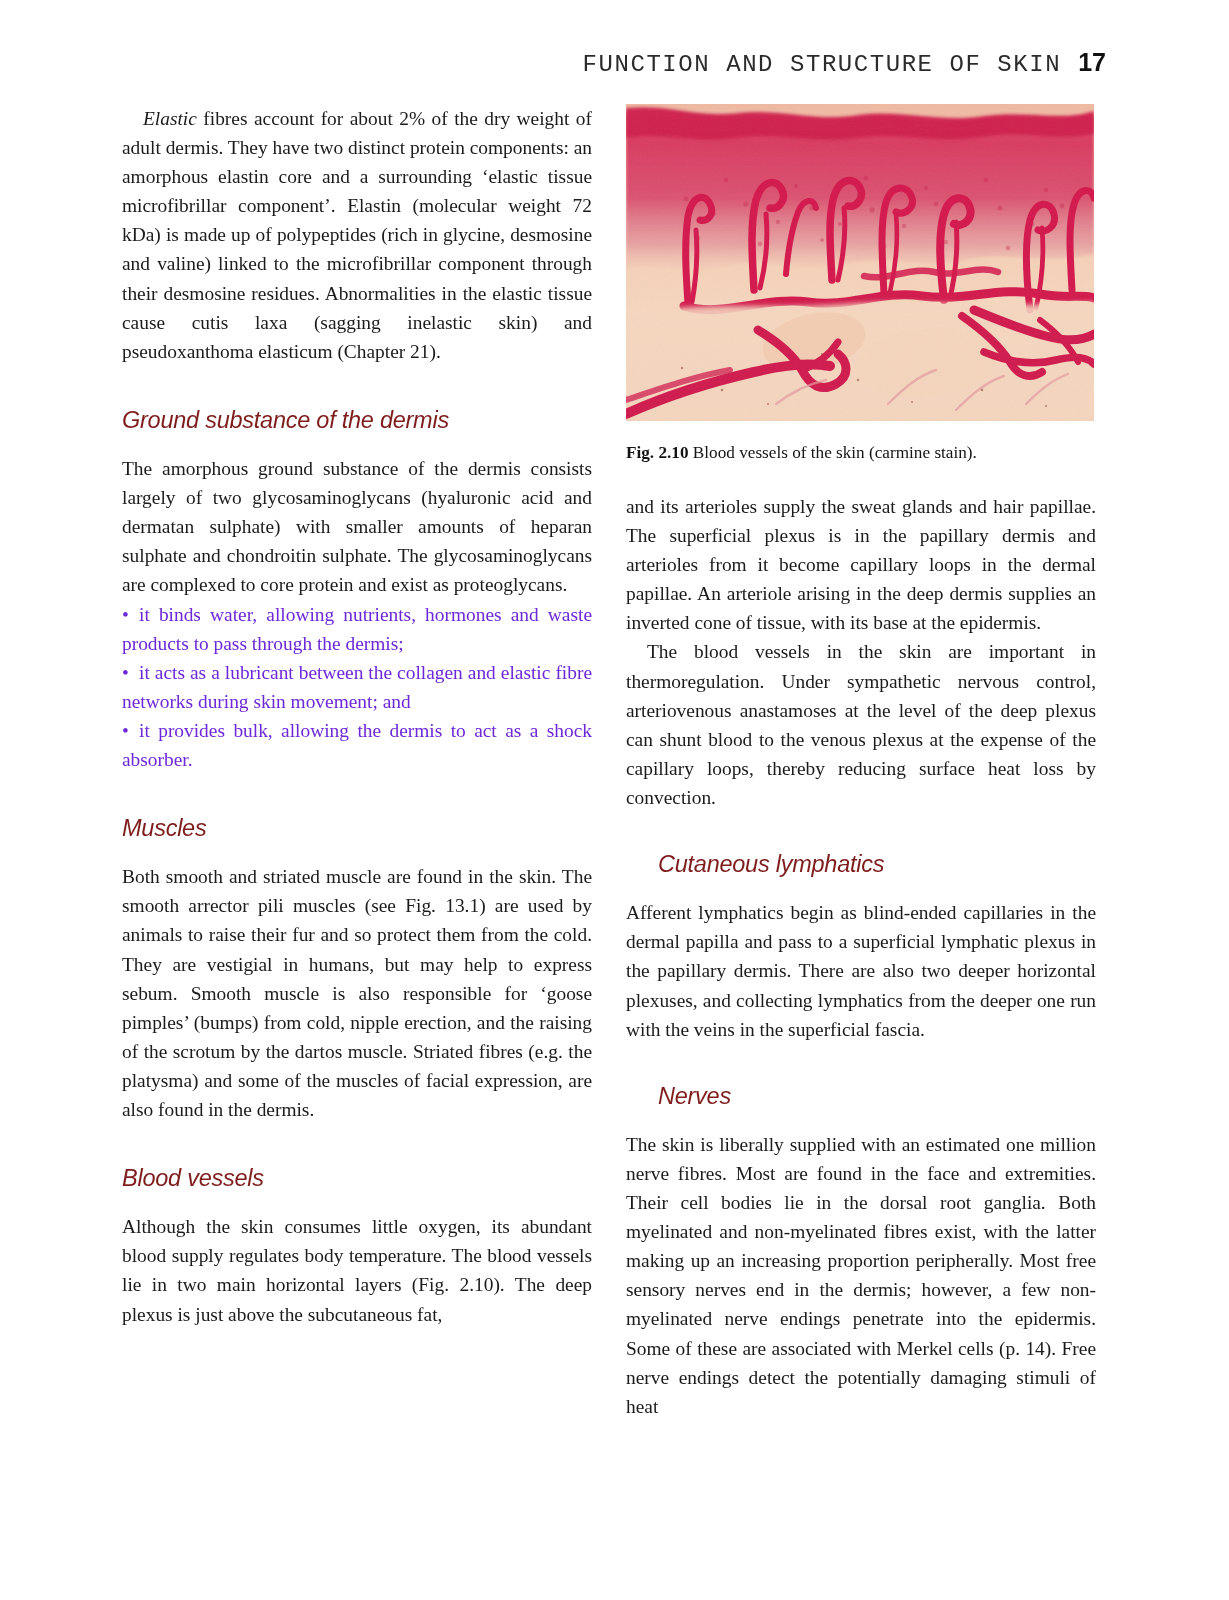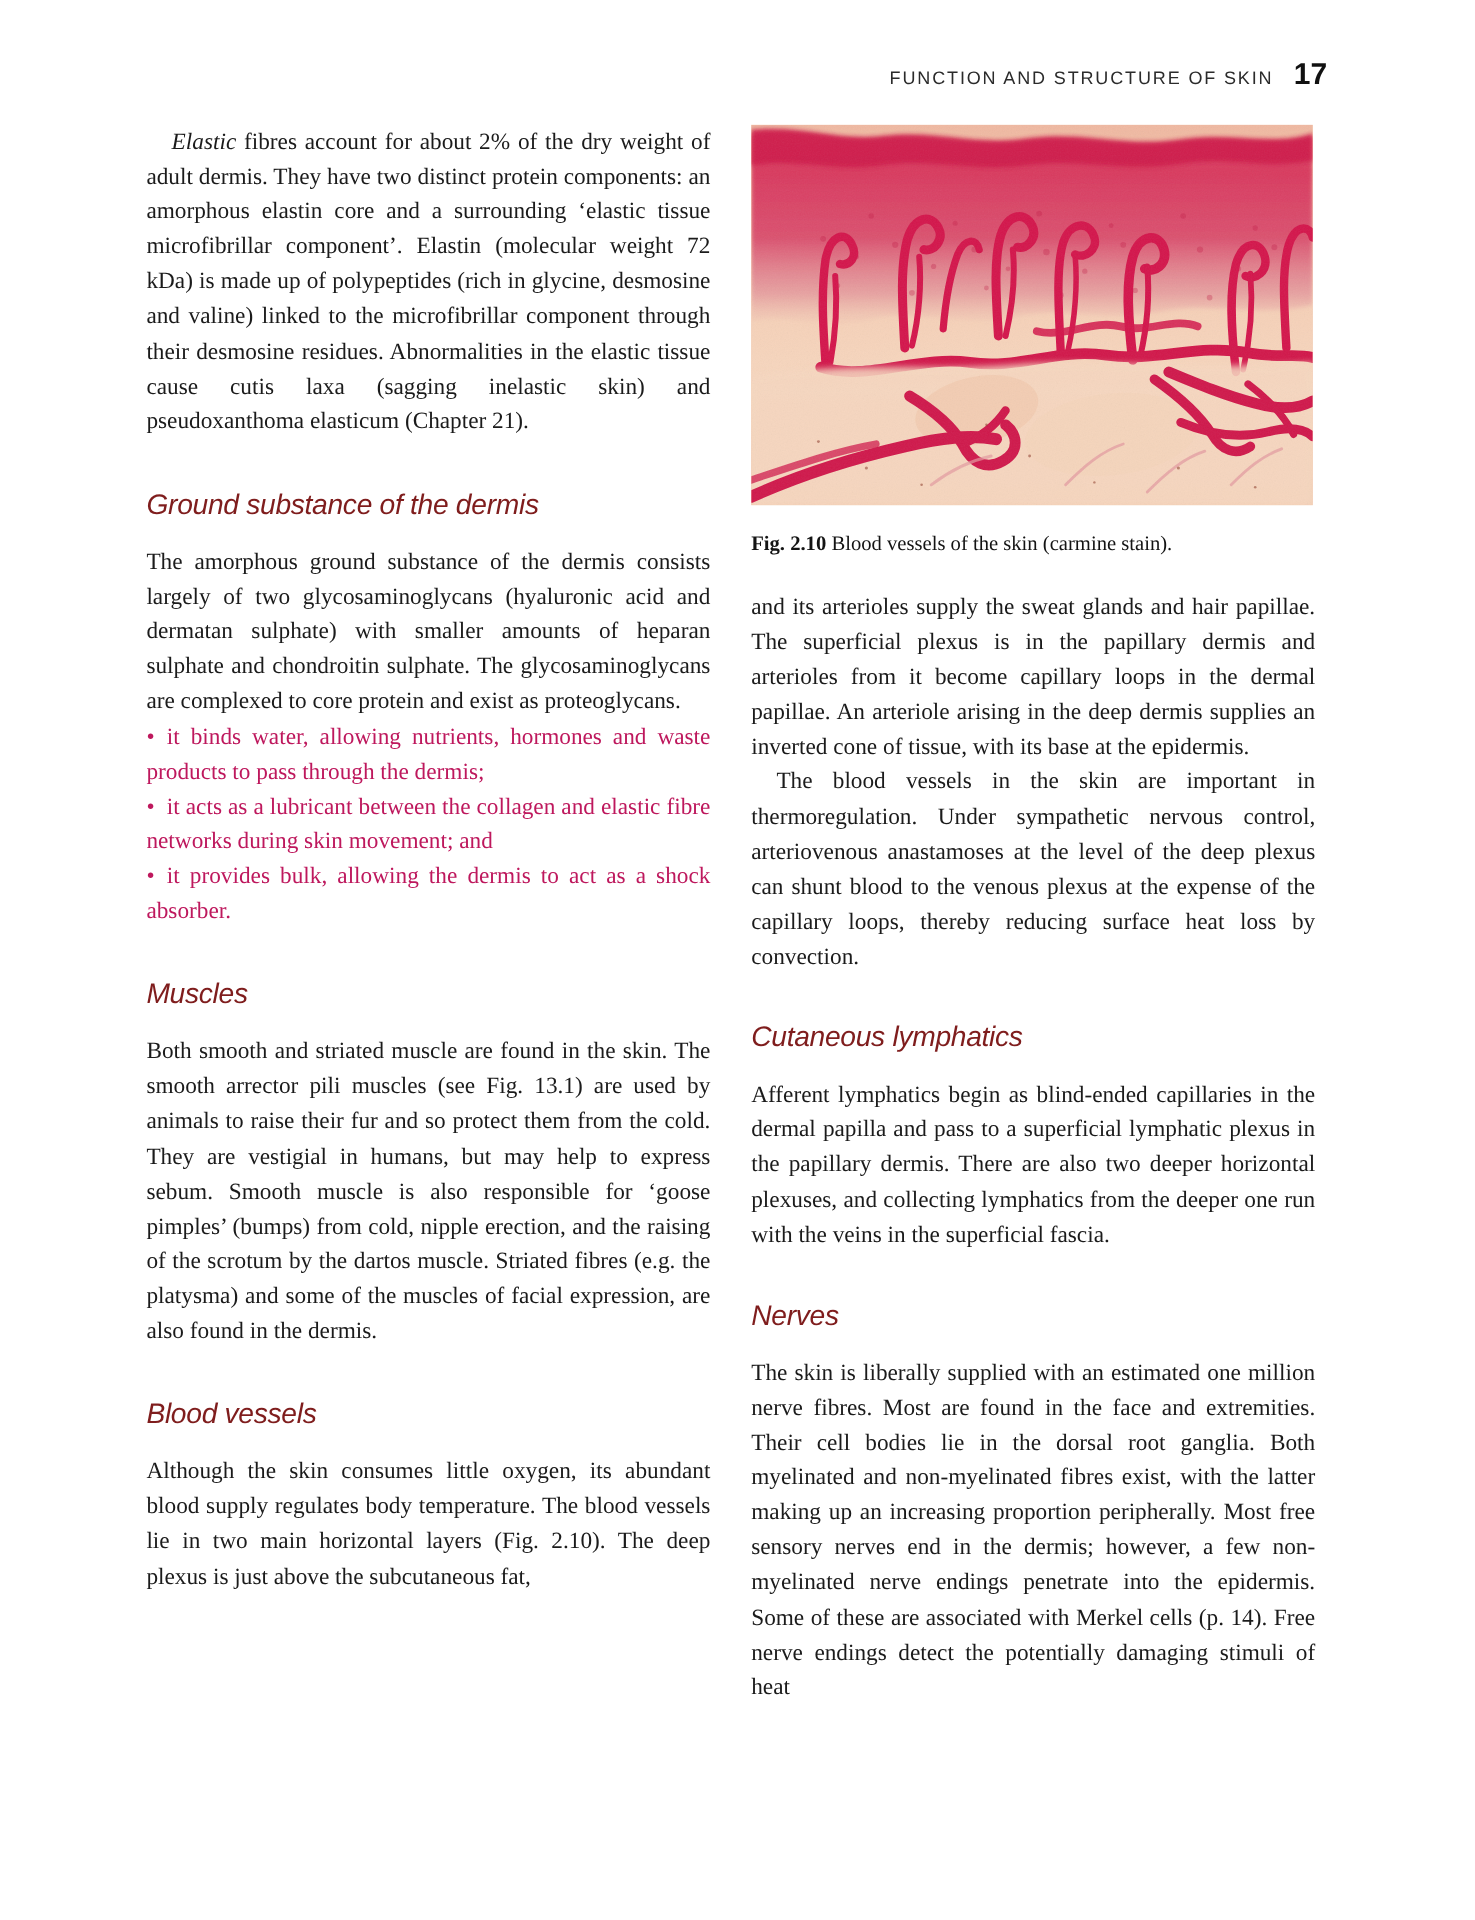--- a/index.html
+++ b/index.html
@@ -22,22 +22,22 @@
   
   .running-head {
     position: absolute;
     top: 48px;
     right: 123px;
     display: flex;
     align-items: baseline;
     gap: 17px;
   }
   .running-head-title {
-    font-family: Liberation Sans, sans-serif;
-    font-size: 15px;
+    font-family: Liberation Mono, monospace;
+    font-size: 24px;
     letter-spacing: 1.55px;
     color: #2b2b2b;
     white-space: nowrap;
   }
   .folio {
     font-family: "Liberation Sans", "DejaVu Sans", sans-serif;
     font-size: 25px;
     font-weight: bold;
     color: #111;
     letter-spacing: 0px;
@@ -70,21 +70,21 @@
     color: #1b1b1b;
   }
   p.indent { text-indent: 21px; }
   p + p { margin-top: 0; }
 
   .bullet {
     margin: 0;
     font-size: 19.4px;
     line-height: 29.1px;
     text-align: justify;
-    color: #be185d;
+    color: #6d28d9;
   }
   .bullet::before {
     content: "\2022";
     display: inline-block;
     width: 17px;
     margin-left: 0;
   }
 
   h2 {
     margin: 0;
@@ -96,20 +96,21 @@
     line-height: 1.2;
     font-style: italic;
   }
   .sec-head {
     margin-top: 40px;
     margin-bottom: 20px;
   }
   .sec-head-right {
     margin-top: 38px;
     margin-bottom: 20px;
+    margin-left: 32px;
   }
 
   em, .ital { font-style: italic; }
 
   
   .figure {
     position: relative;
     width: 468px;
   }
   .figure-image {

